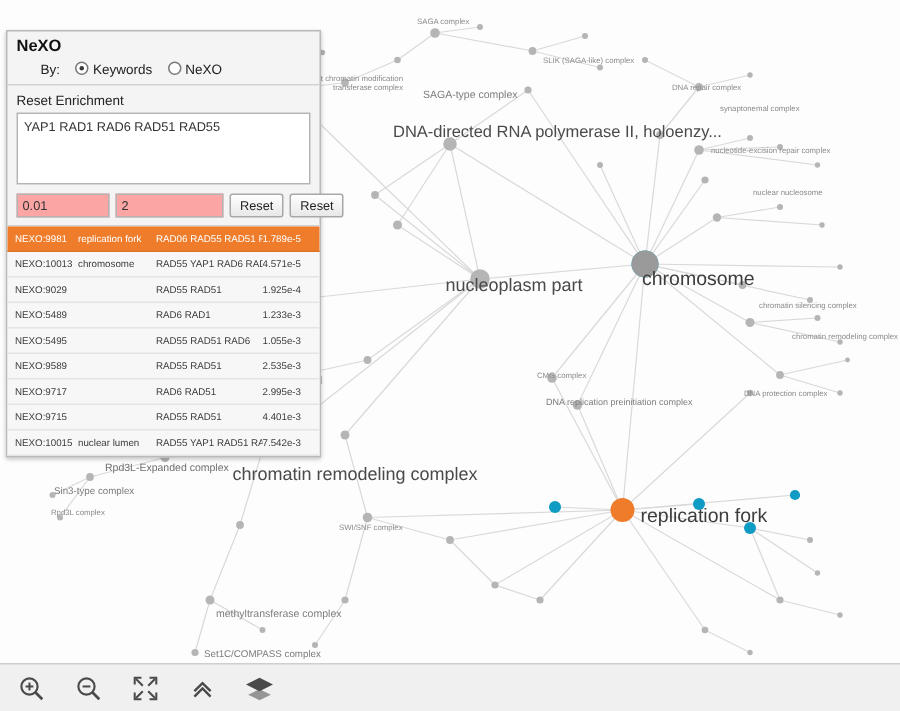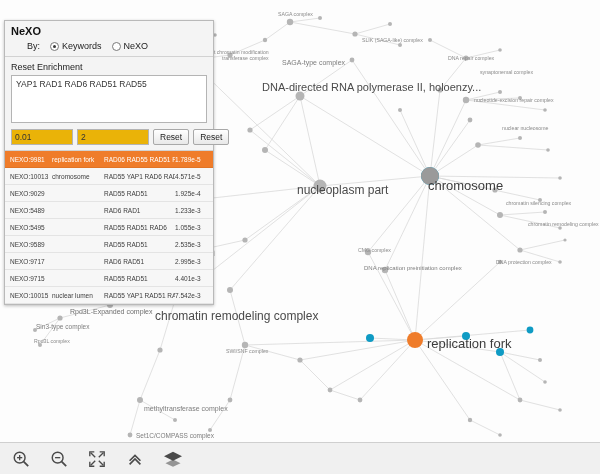--- a/index.html
+++ b/index.html
@@ -86,21 +86,21 @@
   .by-row {
     display: flex;
     align-items: center;
     gap: 10px;
     padding: 1px 6px 5px 22px;
     font-size: 9px;
     color: #222;
   }
   .radio {
     display: inline-flex;
-    align-items: flex-end;
+    align-items: flex-start;
     gap: 3px;
   }
   .radio .dot {
     width: 9px; height: 9px;
     border-radius: 50%;
     border: 1px solid #7a7a7a;
     background: #fff;
     display: inline-block;
     position: relative;
     box-sizing: border-box;
@@ -137,21 +137,21 @@
     display: flex;
     align-items: center;
     gap: 4px;
     padding: 6px 6px 5px 6px;
   }
   .thresh-input {
     width: 62px;
     height: 16px;
     font-size: 8.5px;
     border: 1px solid #b4b4b4;
-    background: #eab308;
+    background: #fca5a5;
     padding: 0 3px;
     color: #333;
     box-sizing: border-box;
     font-family: "Liberation Sans", sans-serif;
   }
   .thresh-input.wide { width: 72px; }
   .btn {
     height: 16px;
     font-size: 8.5px;
     padding: 0 6px;

